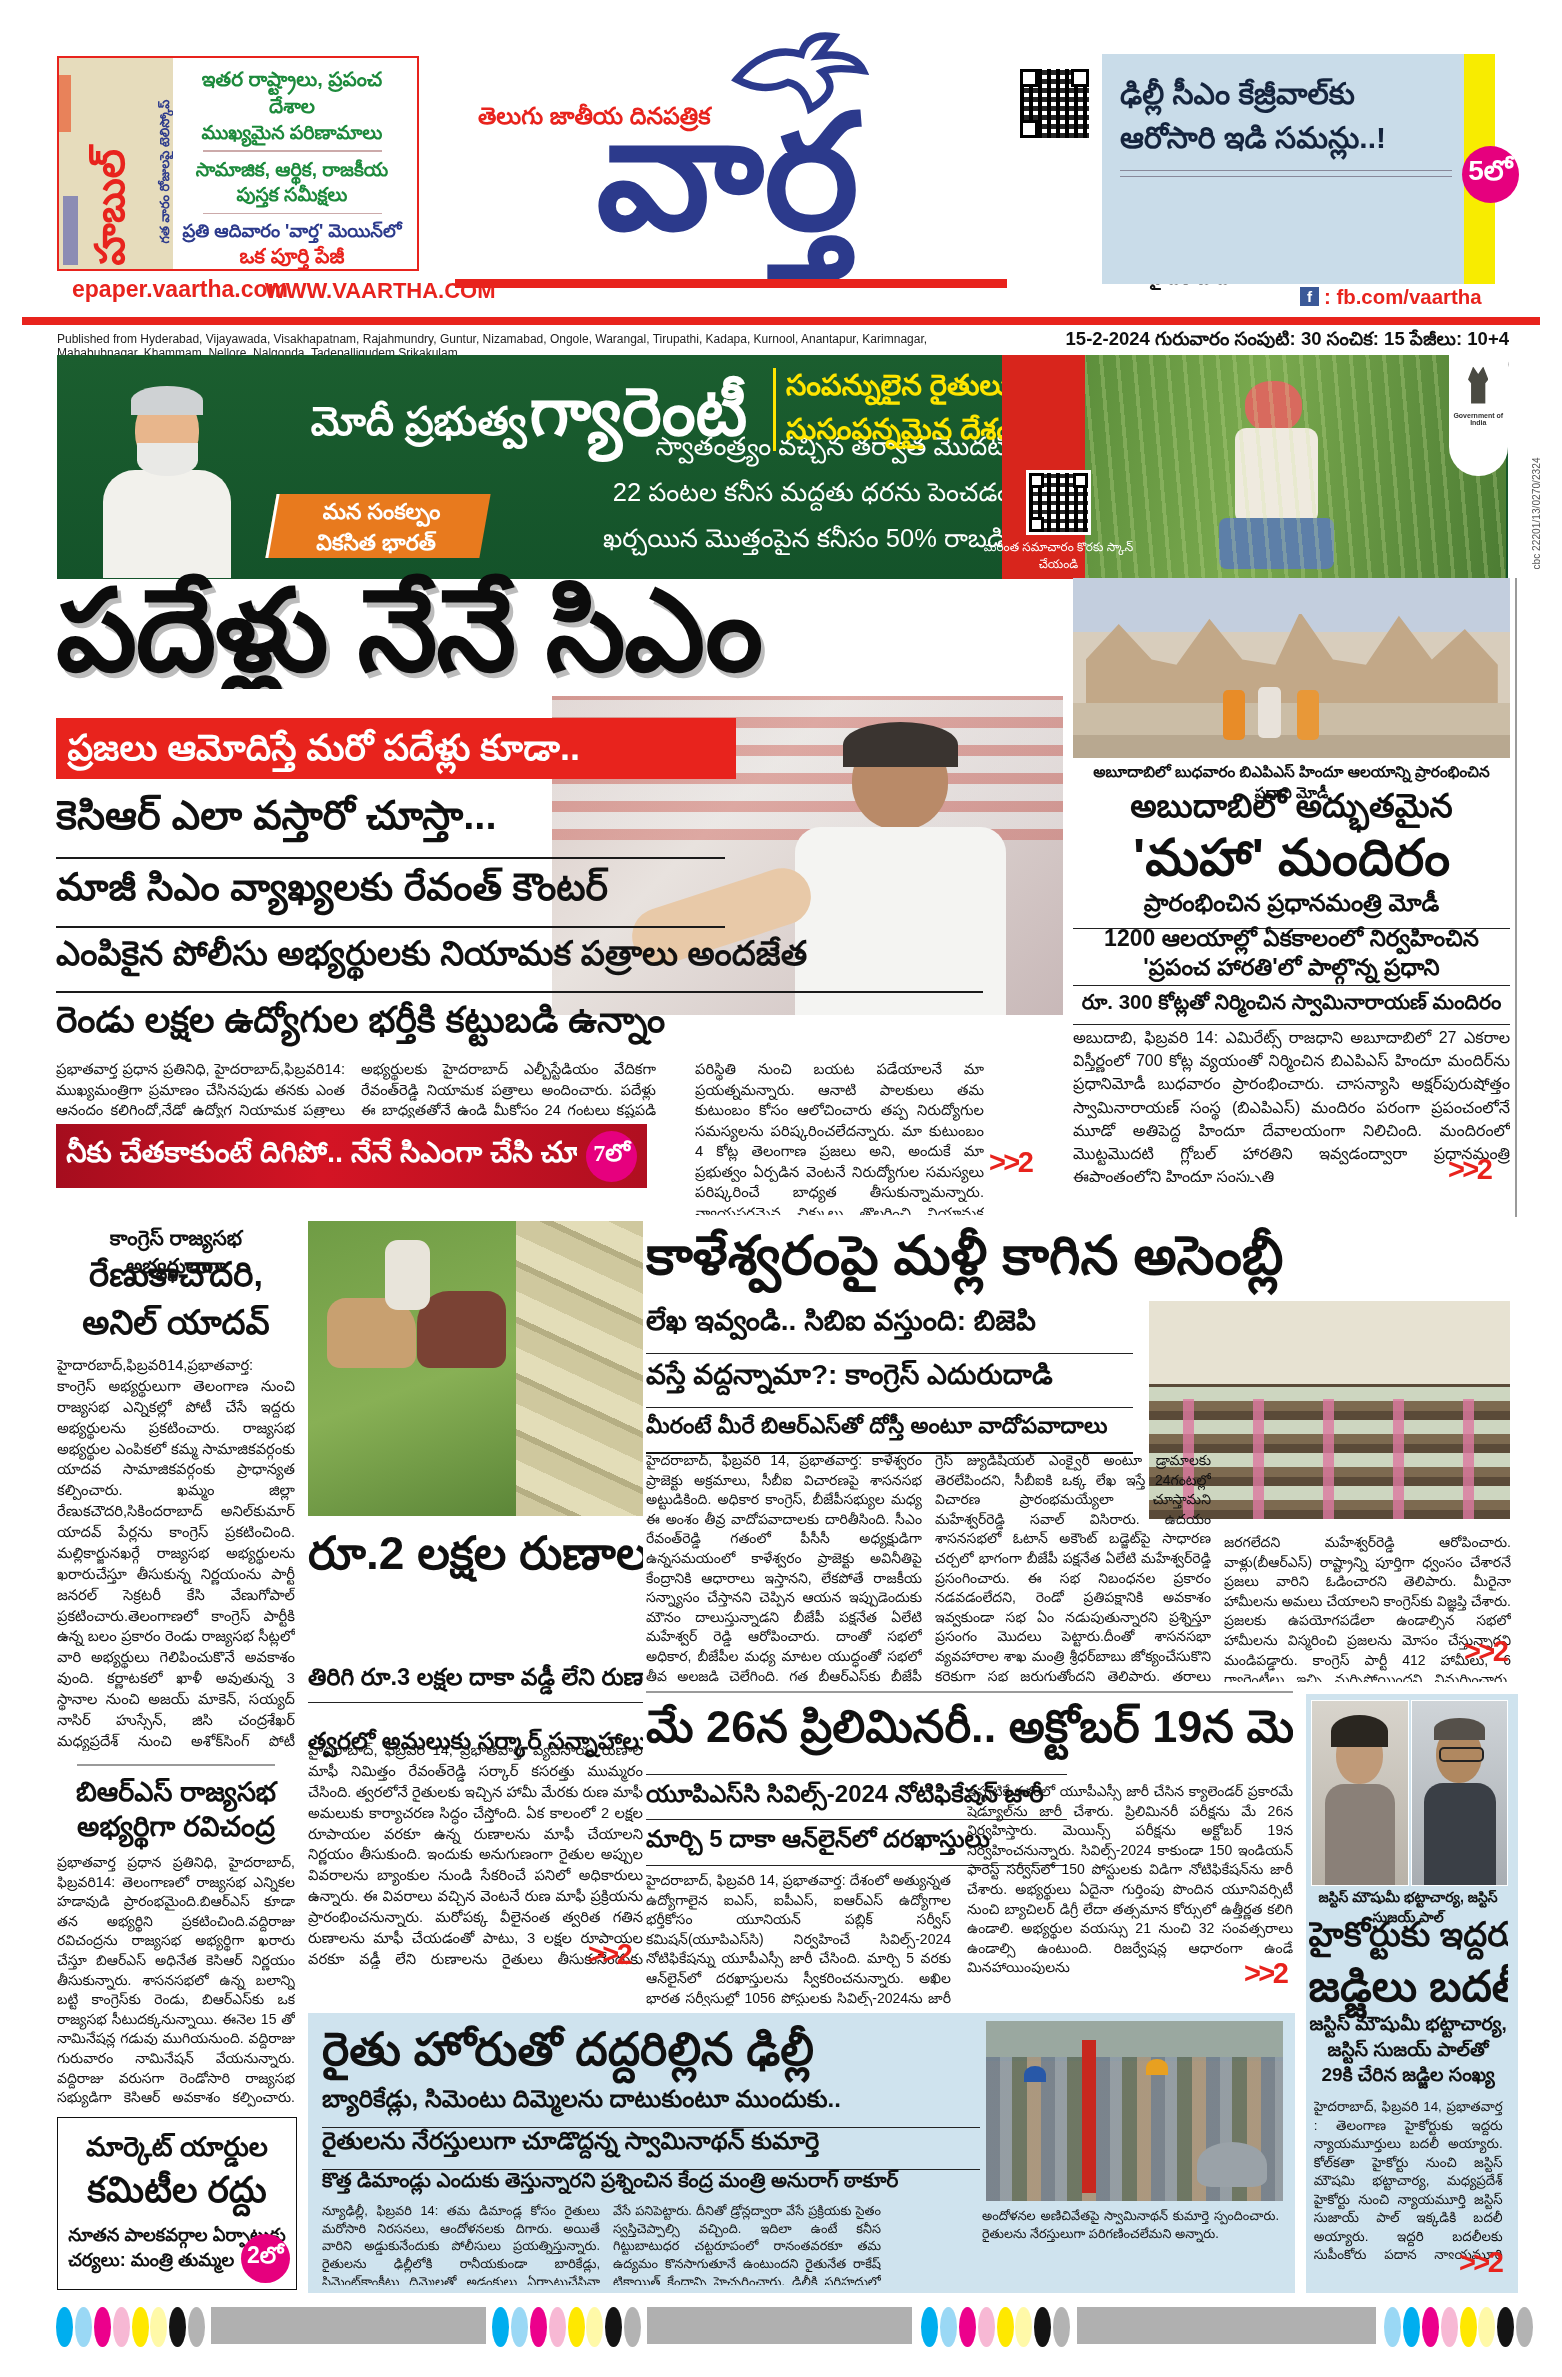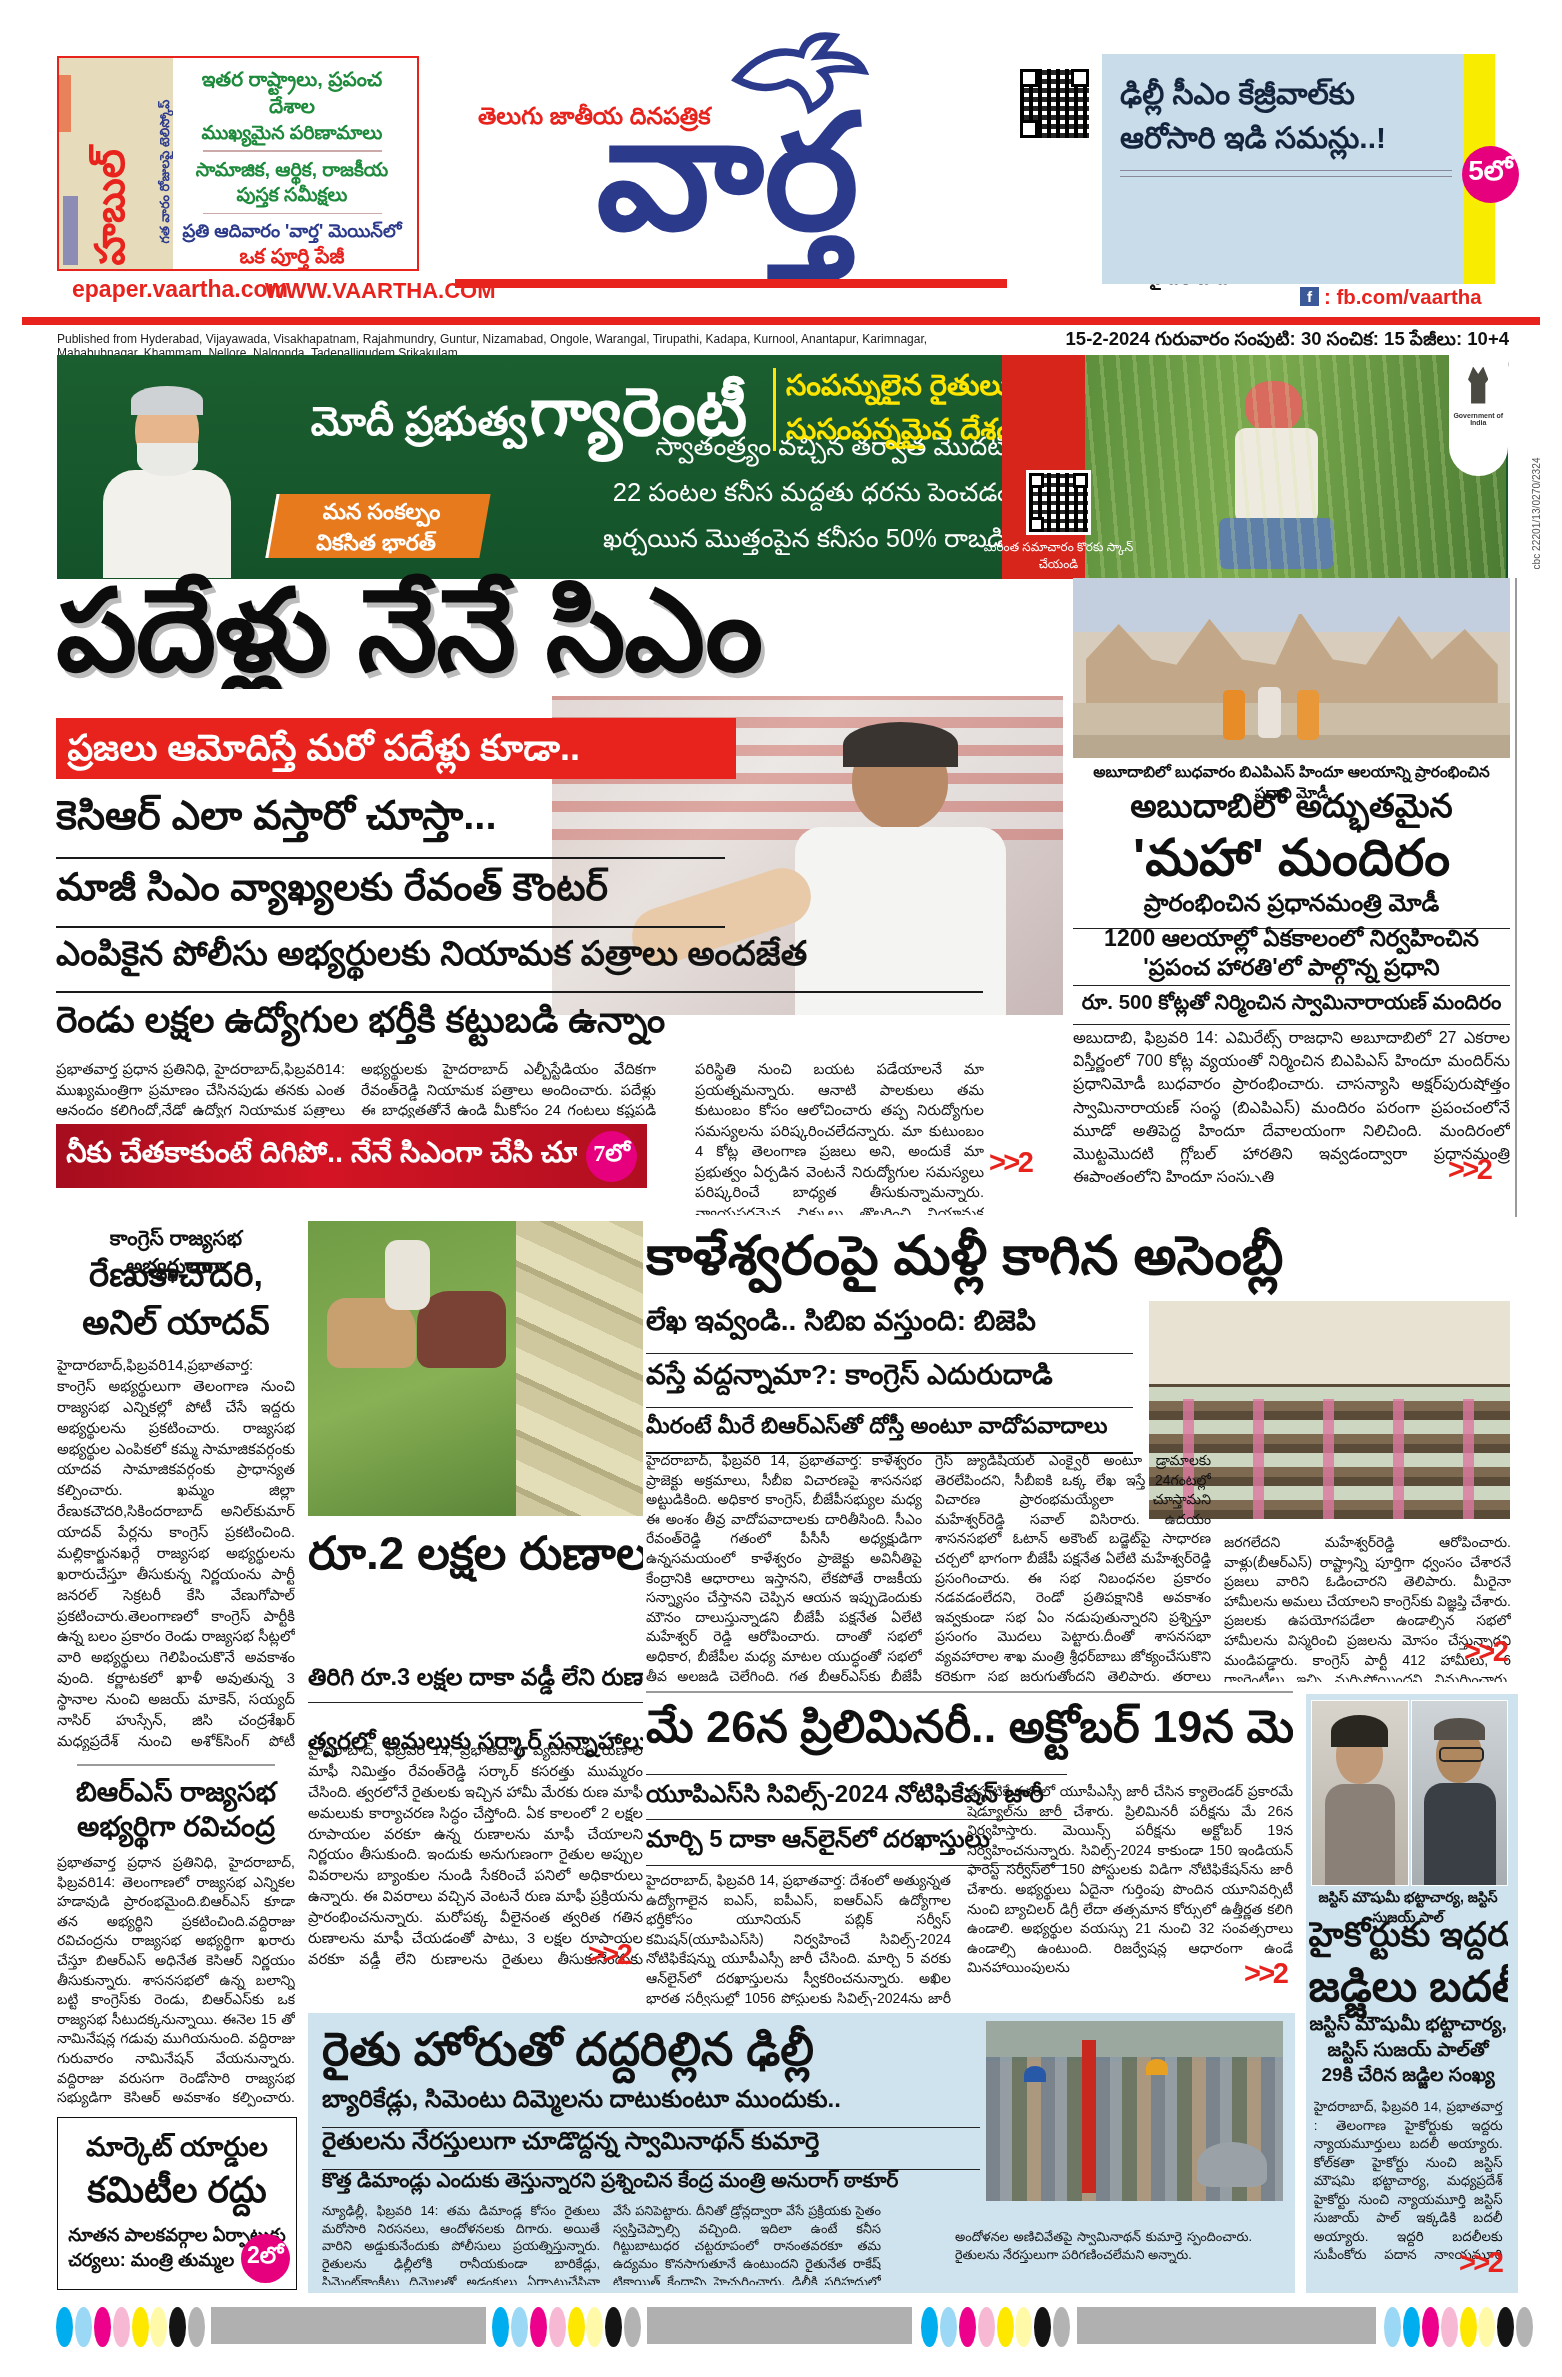--- a/index.html
+++ b/index.html
@@ -179,21 +179,21 @@
     <div class="a" style="left:185px;top:109px;width:23px;height:51px;background:#e8e2da;border-radius:5.1px;"></div>
     <div class="a" style="left:150px;top:112px;width:22px;height:50px;background:#e88c28;border-radius:5.1px;"></div>
     <div class="a" style="left:224px;top:112px;width:22px;height:50px;background:#e89838;border-radius:5.1px;"></div>
   </div>
   <div class="a b c" style="left:1073px;top:763px;width:437px;font-size:15.3px;">అబూదాబిలో బుధవారం బిఎపిఎస్ హిందూ ఆలయాన్ని ప్రారంభించిన ప్రధాని మోడీ</div>
   <div class="a x c" style="left:1073px;top:787px;width:437px;font-size:33px;">అబుదాబిలో అద్భుతమైన</div>
   <div class="a x c" style="left:1073px;top:828px;width:437px;font-size:51px;white-space:nowrap;overflow:hidden;">'మహా' మందిరం</div>
   <div class="a b c" style="left:1073px;top:889px;width:437px;font-size:24px;border-bottom:1.9px solid #222;padding-bottom:5.1px;">ప్రారంభించిన ప్రధానమంత్రి మోడీ</div>
   <div class="a b c" style="left:1073px;top:925px;width:437px;font-size:23px;">1200 ఆలయాల్లో ఏకకాలంలో నిర్వహించిన</div>
   <div class="a b c" style="left:1073px;top:954px;width:437px;font-size:23px;">'ప్రపంచ హారతి'లో పాల్గొన్న ప్రధాని</div>
-  <div class="a x c" style="left:1073px;top:985px;width:437px;font-size:20.4px;border-top:1.9px solid #222;border-bottom:1.9px solid #222;padding:5.1px 0;white-space:nowrap;overflow:hidden;">రూ. 500 కోట్లతో నిర్మించిన స్వామినారాయణ్ మందిరం</div>
+  <div class="a x c" style="left:1073px;top:985px;width:437px;font-size:20.4px;border-top:1.9px solid #222;border-bottom:1.9px solid #222;padding:5.1px 0;white-space:nowrap;overflow:hidden;">రూ. 300 కోట్లతో నిర్మించిన స్వామినారాయణ్ మందిరం</div>
   <div class="a j" style="left:1073px;top:1026px;width:437px;height:156px;font-size:16px;line-height:1.45;">అబుదాబి, ఫిబ్రవరి 14: ఎమిరేట్స్ రాజధాని అబూదాబిలో 27 ఎకరాల విస్తీర్ణంలో 700 కోట్ల వ్యయంతో నిర్మించిన బిఎపిఎస్ హిందూ మందిర్‌ను ప్రధానిమోడీ బుధవారం ప్రారంభించారు. చాసన్యాసి అక్షర్‌పురుషోత్తం స్వామినారాయణ్ సంస్థ (బిఎపిఎస్) మందిరం పరంగా ప్రపంచంలోనే మూడో అతిపెద్ద హిందూ దేవాలయంగా నిలిచింది. మందిరంలో మొట్టమొదటి గ్లోబల్ హారతిని ఇవ్వడంద్వారా ప్రధానమంత్రి ఈప్రాంతంలోని హిందూ సంస్కృతి</div>
   <div class="a more" style="left:1448px;top:1153px;">&gt;&gt;2</div>
 
   <div class="a b c" style="left:57px;top:1227px;width:238px;font-size:20.4px;">కాంగ్రెస్ రాజ్యసభ అభ్యర్థులుగా</div>
   <div class="a x c" style="left:57px;top:1255px;width:238px;font-size:34px;white-space:nowrap;overflow:hidden;">రేణుకాచౌదరి,</div>
   <div class="a x c" style="left:57px;top:1303px;width:238px;font-size:34px;white-space:nowrap;overflow:hidden;">అనిల్ యాదవ్</div>
   <div class="a j" style="left:57px;top:1355px;width:238px;height:396px;font-size:14.7px;line-height:1.42;">హైదారబాద్,ఫిబ్రవరి14,ప్రభాతవార్త: కాంగ్రెస్ అభ్యర్థులుగా తెలంగాణ నుంచి రాజ్యసభ ఎన్నికల్లో పోటీ చేసే ఇద్దరు అభ్యర్థులను ప్రకటించారు. రాజ్యసభ అభ్యర్థుల ఎంపికలో కమ్మ సామాజికవర్గంకు యాదవ సామాజికవర్గంకు ప్రాధాన్యత కల్పించారు. ఖమ్మం జిల్లా రేణుకచౌదరి,సికిందరాబాద్ అనిల్‌కుమార్ యాదవ్ పేర్లను కాంగ్రెస్ ప్రకటించింది. మల్లికార్జునఖర్గే రాజ్యసభ అభ్యర్థులను ఖరారుచేస్తూ తీసుకున్న నిర్ణయంను పార్టీ జనరల్ సెక్రటరీ కేసి వేణుగోపాల్ ప్రకటించారు.తెలంగాణలో కాంగ్రెస్ పార్టీకి ఉన్న బలం ప్రకారం రెండు రాజ్యసభ సీట్లలో వారి అభ్యర్థులు గెలిపించుకొనే అవకాశం వుంది. కర్ణాటకలో ఖాళీ అవుతున్న 3 స్థానాల నుంచి అజయ్ మాకెన్, సయ్యద్ నాసిర్ హుస్సేన్, జిసి చంద్రశేఖర్ మధ్యప్రదేశ్ నుంచి అశోక్‌సింగ్ పోటీ చేయనున్నారు. నామినేషన్లను గురువారం లోగా దాఖలు చేయాల్సి వుంటుంది.</div>
 
   <div class="grule" style="left:77px;top:1764px;width:198px;height:1.9px;"></div>
   <div class="a x c" style="left:57px;top:1777px;width:238px;font-size:27px;">బిఆర్ఎస్ రాజ్యసభ</div>
@@ -249,21 +249,21 @@
     <div class="a b" style="left:14px;top:156px;width:658px;font-size:20px;white-space:nowrap;overflow:hidden;">కొత్త డిమాండ్లు ఎందుకు తెస్తున్నారని ప్రశ్నించిన కేంద్ర మంత్రి అనురాగ్ ఠాకూర్</div>
     <div class="a j" style="left:14px;top:189px;width:278px;height:83px;font-size:12.8px;line-height:1.38;">న్యూఢిల్లీ, ఫిబ్రవరి 14: తమ డిమాండ్ల కోసం రైతులు మరోసారి నిరసనలు, ఆందోళనలకు దిగారు. అయితే వారిని అడ్డుకునేందుకు పోలీసులు ప్రయత్నిస్తున్నారు. రైతులను ఢిల్లీలోకి రానీయకుండా బారికేడ్లు, సిమెంట్‌కాంక్రీటు దిమ్మెలతో అడ్డంకులు ఏర్పాటుచేసినా రైతులు వాటన్నింటినీ దాటుకుని మరీ వచ్చారు. ఇందుకు ధీటుగా ఢిల్లీపోలీసులు డ్రోన్ల ద్వారా వారిపై భాష్పవాయు ప్రయోగంచేయాలనిచూస్తే కొన్ని విడుదలయిన తర్వాత రైతు ప్రతినిధులు కూడా అందుకు ధీటైన వ్యూహాలు అమలుచేసారు. పతంగులనుఎగురవేయడంద్వారా డ్రోన్లను కూల్చి</div>
     <div class="a j" style="left:305px;top:189px;width:268px;height:83px;font-size:12.8px;line-height:1.38;">వేసే పనిపెట్టారు. దీనితో డ్రోన్లద్వారా వేసే ప్రక్రియకు సైతం స్వస్తిచెప్పాల్సి వచ్చింది. ఇదిలా ఉంటే కనీస గిట్టుబాటుధర చట్టరూపంలో రానంతవరకూ తమ ఉద్యమం కొనసాగుతూనే ఉంటుందని రైతునేత రాకేష్ టికాయిత్ కేంద్రాన్ని హెచ్చరించారు. ఢిల్లీకి సరిహద్దుల్లో ఉన్న ఘాజీపూర్; సింగ్రూ వంటి ప్రాంతాల్లో పెద్ద ఎత్తున పోలీసులు మొహరించడంతో రైతులు రైతే సంఘాలు పోలీసులకు మధ్య తీవ్ర వాగ్యుద్ధం జరిగింది. రైతు</div>
     <div class="ph" style="left:678px;top:7.7px;width:297px;height:180px;background:linear-gradient(180deg,#9aa8a0 0 22%,#b8ab90 22%);">
       <div class="a" style="left:0;top:20%;width:100%;height:80%;background:repeating-linear-gradient(90deg,#6b7a8c 0 14px,#8c9aa8 14px 25.5px,#5c6a58 25.5px 41px,#a8937a 41px 55px);opacity:.8;"></div>
       <div class="a" style="left:96px;top:19px;width:14px;height:153px;background:#c8281e;"></div>
       <div class="a" style="left:211px;top:121px;width:70px;height:45px;background:#9aa2a8;border-radius:50% 50% 20% 20%;"></div>
       <div class="a" style="left:160px;top:38px;width:22px;height:16.6px;background:#e8a020;border-radius:50% 50% 0 0;"></div>
       <div class="a" style="left:38px;top:45px;width:22px;height:16.6px;background:#2858a8;border-radius:50% 50% 0 0;"></div>
     </div>
-    <div class="a j" style="left:647px;top:194px;width:297px;height:78px;font-size:12.8px;line-height:1.38;margin-top:21px;">అందోళనల అణిచివేతపై స్వామినాథన్ కుమార్తె స్పందించారు. రైతులను నేరస్తులుగా పరిగణించలేమని అన్నారు.</div>
+    <div class="a j" style="left:674px;top:194px;width:297px;height:78px;font-size:12.8px;line-height:1.38;">అందోళనల అణిచివేతపై స్వామినాథన్ కుమార్తె స్పందించారు. రైతులను నేరస్తులుగా పరిగణించలేమని అన్నారు.</div>
   </div>
 
   <div class="a panel" style="left:1306px;top:1694px;width:204px;height:599px;padding-left:8px;">
     <div class="ph" style="left:5.1px;top:6.4px;width:96px;height:184px;background:linear-gradient(180deg,#d8d4cc,#b8b2a8);border:1.3px solid #fff;">
       <div class="a" style="left:24px;top:25.5px;width:47px;height:57px;background:#c09a78;border-radius:48%;"></div>
       <div class="a" style="left:19px;top:14px;width:57px;height:32px;background:#2a2620;border-radius:50% 50% 0 0;"></div>
       <div class="a" style="left:12.8px;top:83px;width:70px;height:102px;background:#8a8078;border-radius:19px 19px 0 0;"></div>
     </div>
     <div class="ph" style="left:105px;top:6.4px;width:95px;height:184px;background:linear-gradient(180deg,#cfd4d8,#a8adb2);border:1.3px solid #fff;">
       <div class="a" style="left:24px;top:25.5px;width:46px;height:56px;background:#b08860;border-radius:48%;"></div>

